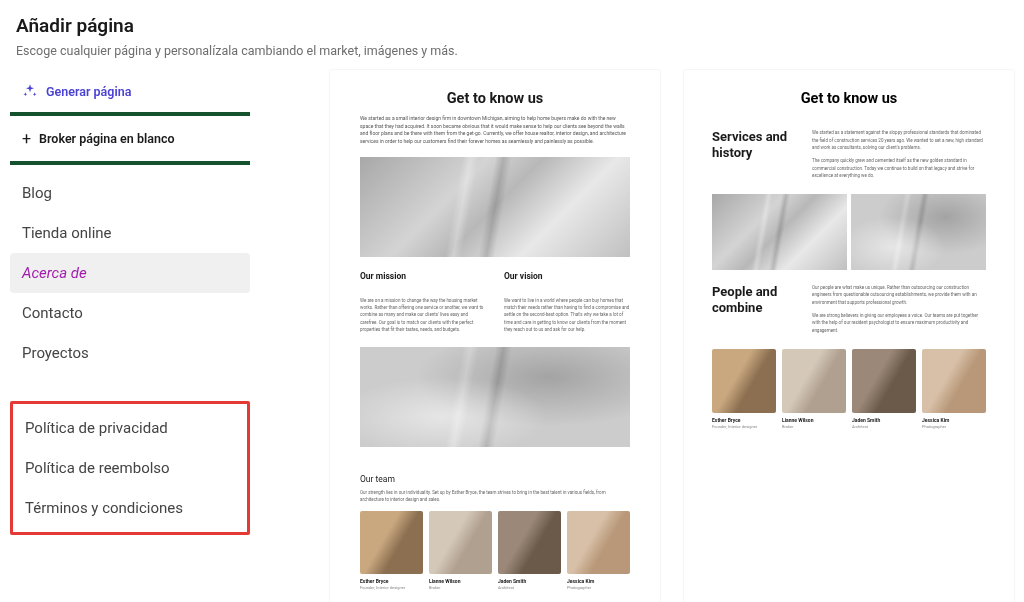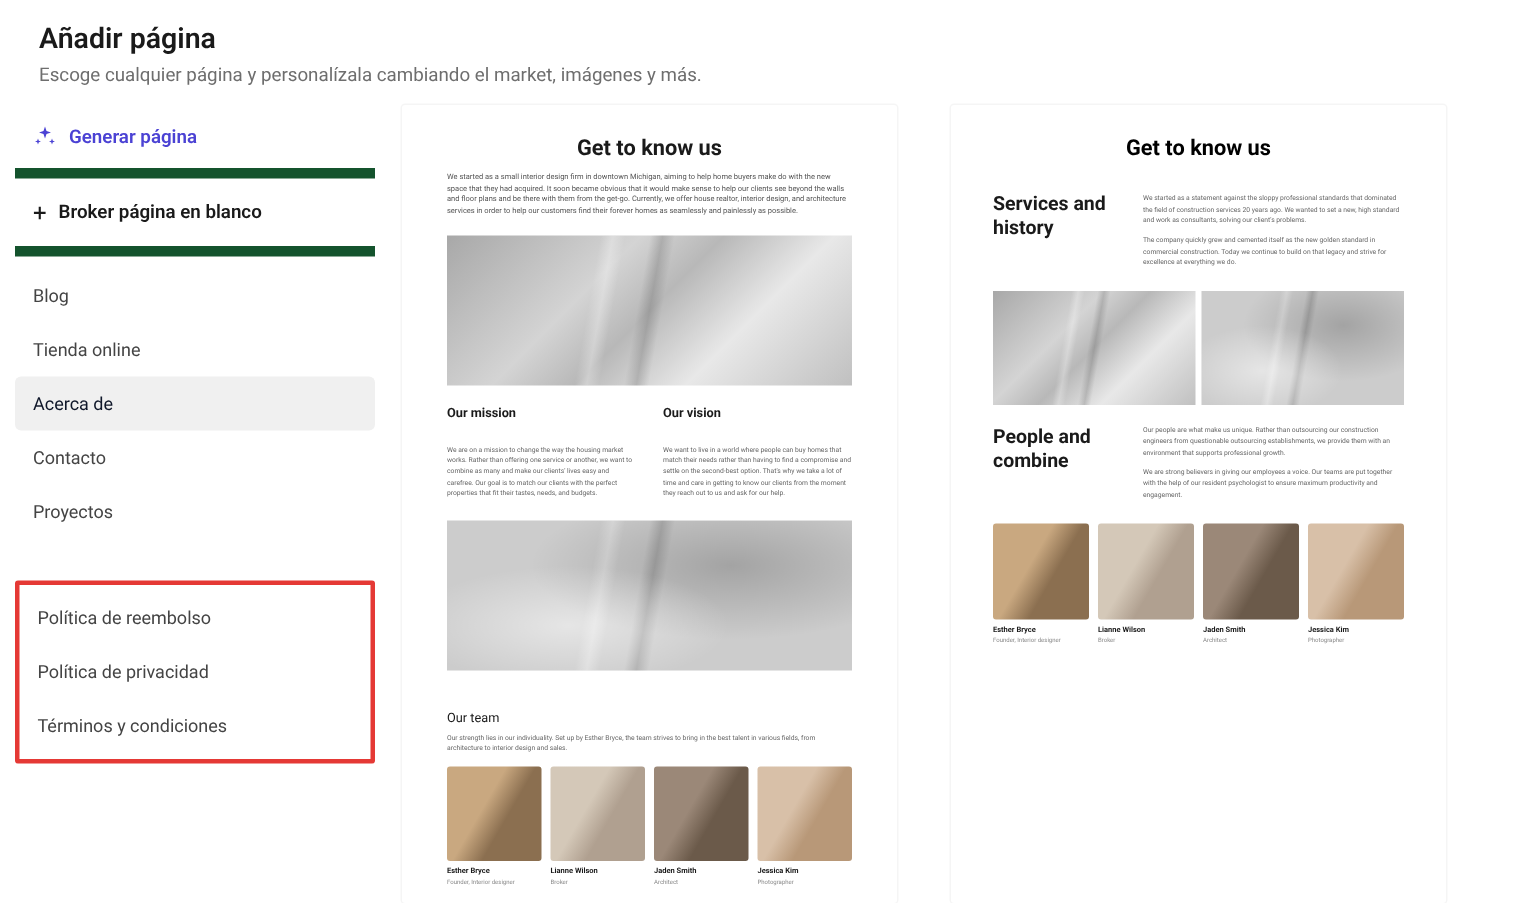--- a/index.html
+++ b/index.html
@@ -4,21 +4,21 @@
   <style>
     * { margin: 0; padding: 0; box-sizing: border-box; }
     body {
       font-family: -apple-system, BlinkMacSystemFont, 'Segoe UI', Roboto, sans-serif;
       background: #fff;
       width: 1024px;
       height: 602px;
       overflow: hidden;
     }
     .header {
-      padding: 14px 26px 12px;
+      padding: 14px 16px 12px;
     }
     .title {
       font-size: 19px;
       font-weight: 600;
       color: #1a1a1a;
       margin-bottom: 6px;
     }
     .subtitle {
       font-size: 12.5px;
       color: #6e6e6e;
@@ -34,63 +34,65 @@
     }
     .sidebar-action {
       display: flex;
       align-items: center;
       gap: 8px;
       padding: 13px 12px;
       font-size: 12.5px;
       font-weight: 600;
       color: #4b42d4;
       cursor: pointer;
-      border-bottom: 7px solid #14532d;
+      border-bottom: 4px solid #14532d;
     }
     .sidebar-action.dark {
       color: #1a1a1a;
     }
     .sparkle-icon {
       width: 16px;
       height: 16px;
       display: inline-flex;
       align-items: center;
       justify-content: center;
     }
     .plus-icon {
       font-size: 16px;
       font-weight: 400;
     }
     .sidebar-list {
       margin-top: 8px;
     }
     .sidebar-item {
       padding: 11px 12px;
-      font-size: 12px;
+      font-size: 15px;
       color: #444;
       cursor: pointer;
       border-radius: 4px;
     }
     .sidebar-item.selected {
       background: #f0f0f0;
-      color: #0f172a;
+      color: #a21caf;
+      font-style: italic;
     }
     .highlight-box {
       border: 3px solid #e53935;
       border-radius: 2px;
       margin-top: 28px;
       padding: 4px 0;
     }
     .highlight-box .sidebar-item {
       padding: 11px 12px;
     }
     .previews {
       flex: 1;
       display: flex;
-      gap: 36px;
+      gap: 24px;
+      justify-content: flex-end;
     }
     .preview {
       background: #fff;
       box-shadow: 0 0 0 1px rgba(0,0,0,0.04);
       border-radius: 2px;
       overflow: hidden;
     }
     .preview1 {
       width: 330px;
     }
@@ -269,22 +271,22 @@
       <span>Broker página en blanco</span>
     </div>
     <div class="sidebar-list">
       <div class="sidebar-item">Blog</div>
       <div class="sidebar-item">Tienda online</div>
       <div class="sidebar-item selected">Acerca de</div>
       <div class="sidebar-item">Contacto</div>
       <div class="sidebar-item">Proyectos</div>
     </div>
     <div class="highlight-box">
+      <div class="sidebar-item">Política de privacidad</div>
       <div class="sidebar-item">Política de reembolso</div>
-      <div class="sidebar-item">Política de privacidad</div>
       <div class="sidebar-item">Términos y condiciones</div>
     </div>
   </div>
 
   <div class="previews">
 
     <div class="preview preview1">
       <div class="preview-content">
         <div class="preview-heading">Get to know us</div>
         <div class="preview-intro">We started as a small interior design firm in downtown Michigan, aiming to help home buyers make do with the new space that they had acquired. It soon became obvious that it would make sense to help our clients see beyond the walls and floor plans and be there with them from the get-go. Currently, we offer house realtor, interior design, and architecture services in order to help our customers find their forever homes as seamlessly and painlessly as possible.</div>

